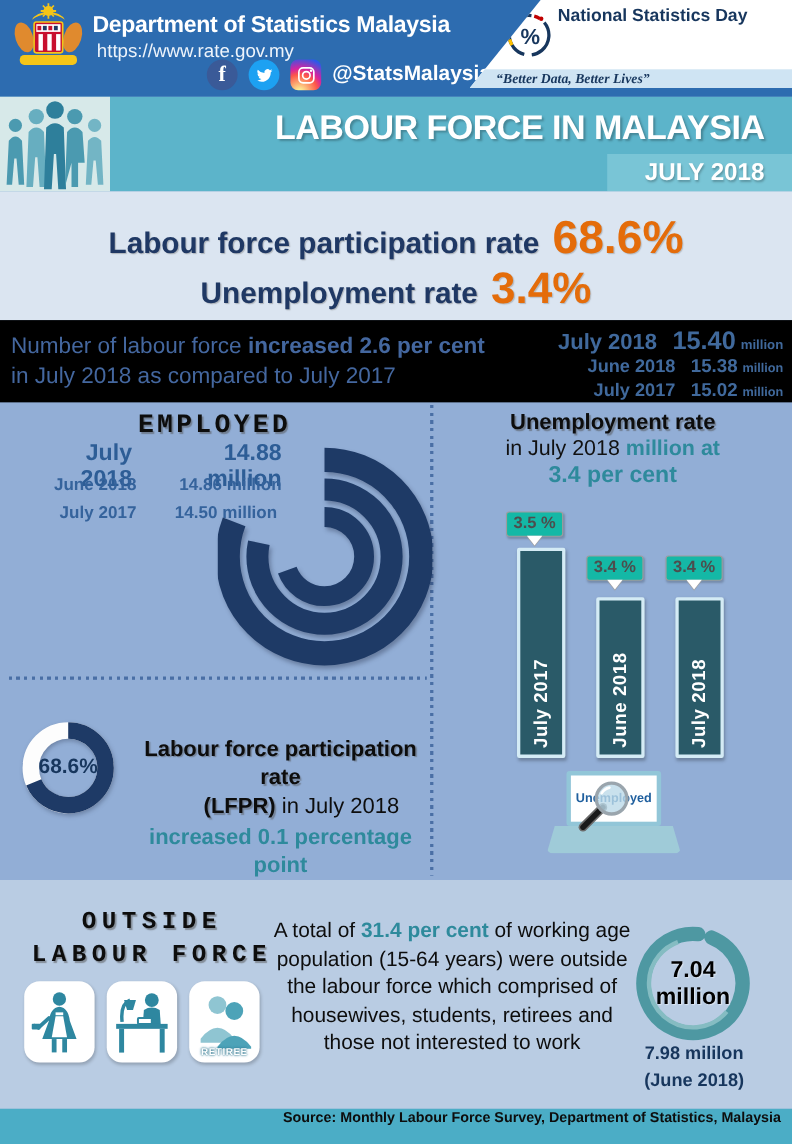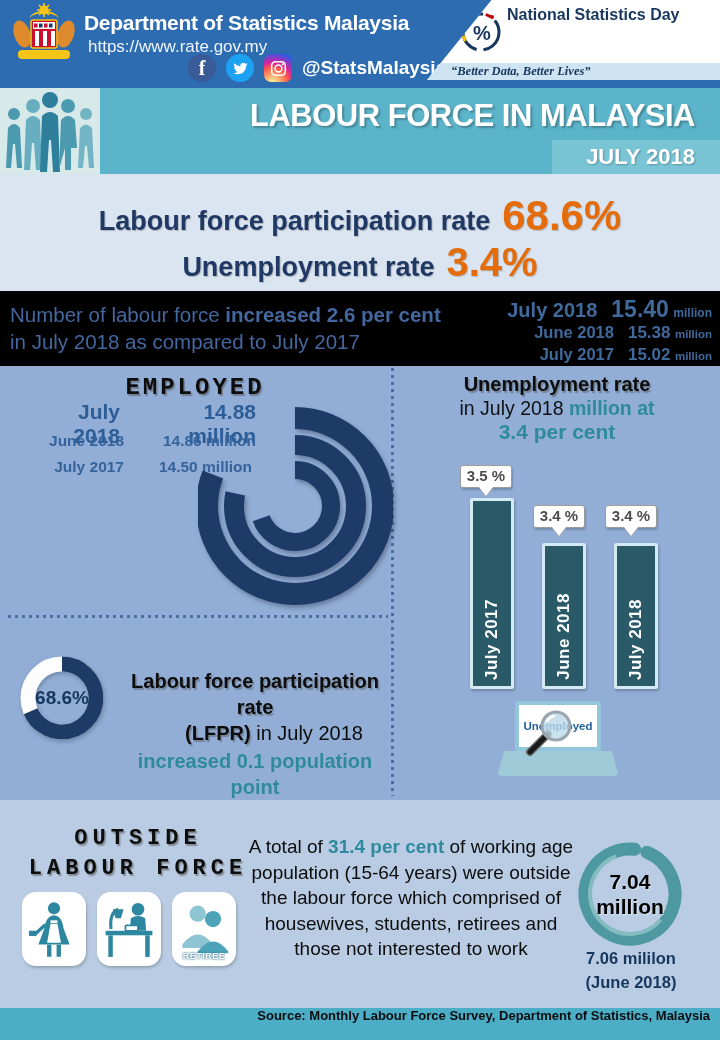--- a/index.html
+++ b/index.html
@@ -80,21 +80,21 @@
   .er3 { left:36px; top:92px; font-size:15.5px; color:#35639c; }
   .er3 .p { width:88px; } .er3 .v { width:114px; }
   .emp-arcs { position:absolute; left:198px; top:40px; filter:drop-shadow(2px 3px 2px rgba(25,35,60,0.35)); }
 
   .un-head { position:absolute; left:400px; top:6px; width:314px; text-align:center; line-height:24px; }
   .un-title { font-weight:bold; font-size:20px; color:#0d0d0d; text-shadow:1.5px 1.5px 1px rgba(80,80,80,0.5); }
   .un-l2 { font-size:19.5px; color:#111; }
   .teal { color:#2e8a9c; font-weight:bold; }
   .un-l3 { font-size:21px; }
 
-  .callout { position:absolute; background:#ffffff; border:1.5px solid #9d9d9d; border-radius:3px;
+  .callout { position:absolute; background:#14b8a6; border:1.5px solid #9d9d9d; border-radius:3px;
              color:#4d4d4d; font-weight:bold; font-size:15px; text-align:center;
              width:52px; height:23px; line-height:20px; box-shadow:1px 2px 2px rgba(0,0,0,0.2); }
   .callout::after { content:""; position:absolute; left:50%; top:100%; transform:translateX(-50%);
              border:7px solid transparent; border-top:9px solid #fff; border-bottom:none;
              filter:drop-shadow(0 1px 0 #9d9d9d); }
   .ubar { position:absolute; width:44px; background:#2a5a68; border:3px solid #d4ebf5;
           border-radius:2px; box-shadow:1px 2px 3px rgba(0,0,0,0.25); }
   .vlabel { position:absolute; left:50%; bottom:6px; transform:translateX(-50%) rotate(180deg);
             writing-mode:vertical-rl; color:#fff; font-weight:bold; font-size:17px; letter-spacing:0.5px; }
 
@@ -322,21 +322,21 @@
     </svg>
 
     <svg class="lfpr-donut" width="92" height="92" viewBox="0 0 92 92">
       <circle cx="46" cy="46" r="34" fill="none" stroke="#fdfdfd" stroke-width="15"></circle>
       <circle cx="46" cy="46" r="34" fill="none" stroke="#1e3a66" stroke-width="15" pathLength="360" stroke-dasharray="247 113" transform="rotate(-90 46 46)"></circle>
     </svg>
     <div class="lfpr-value">68.6%</div>
     <div class="lfpr-text">
       <div class="lfpr-b1">Labour force participation rate</div>
       <div><span class="lfpr-l2b">(LFPR)</span><span class="lfpr-l2p"> in July 2018</span></div>
-      <div class="lfpr-l3 teal">increased 0.1 population point</div>
+      <div class="lfpr-l3 teal">increased 0.1 percentage point</div>
       <div class="lfpr-l4">as compared to the previous month</div>
     </div>
   </div>
 
   <div class="abs bottom">
     <div class="out-title slab">
       <div>OUTSIDE</div>
       <div>LABOUR FORCE</div>
     </div>
 
@@ -382,21 +382,21 @@
 
     <svg class="ring-svg" width="112" height="112" viewBox="0 0 112 112">
       <circle cx="56" cy="56" r="45" fill="none" stroke="#4e98a2" stroke-width="13" pathLength="360" stroke-dasharray="344 16" stroke-linecap="round" transform="rotate(-68 56 56)"></circle>
       <circle cx="56" cy="56" r="40" fill="none" stroke="#85bcc2" stroke-width="4" pathLength="360" stroke-dasharray="210 150" transform="rotate(40 56 56)"></circle>
     </svg>
     <div class="ring-text">
       <span>7.04</span>
       <span>million</span>
     </div>
     <div class="ring-prev">
-      <div>7.06 mililon</div>
+      <div>7.98 mililon</div>
       <div>(June 2018)</div>
     </div>
   </div>
 
   <div class="abs footer">
     <span>Source: Monthly Labour Force Survey, Department of Statistics, Malaysia</span>
   </div>
 
 </div>
 

